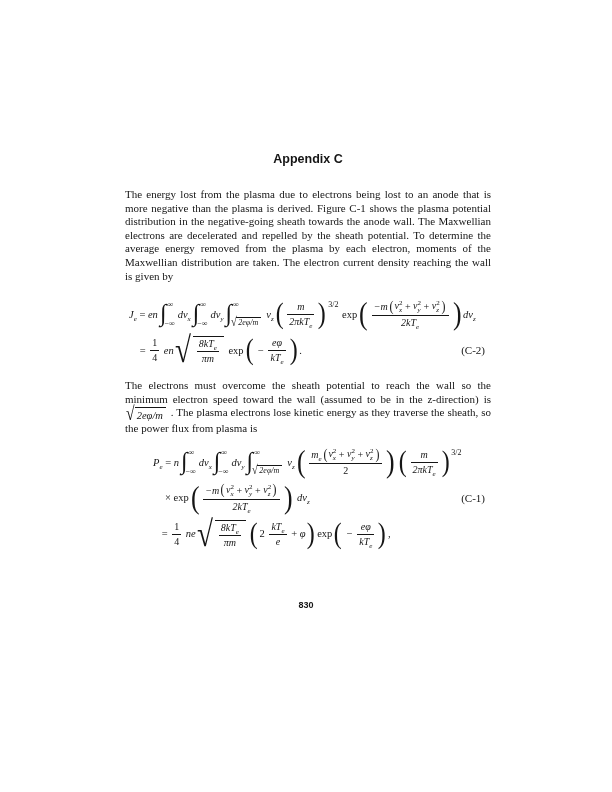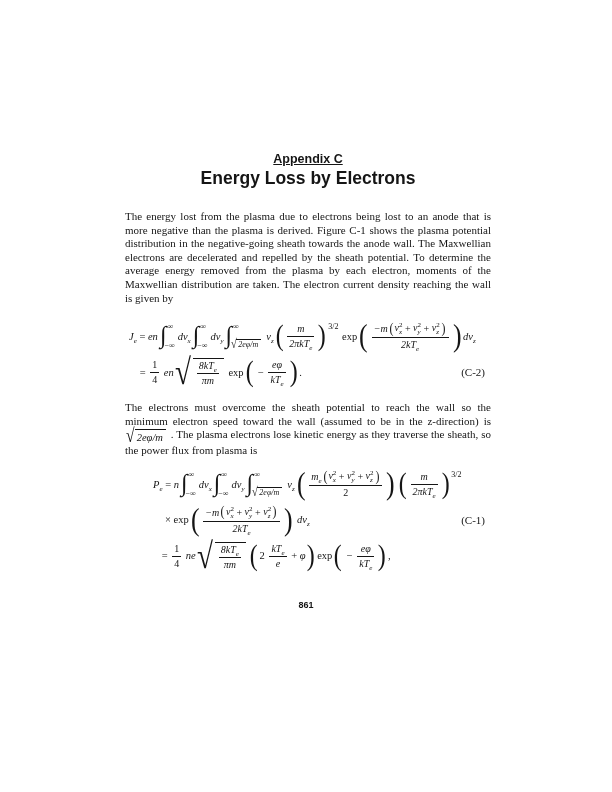--- a/index.html
+++ b/index.html
@@ -1,20 +1,20 @@
 <!DOCTYPE html>
 <html><head>
 <meta charset="utf-8">
 <style>
   html,body{margin:0;padding:0;background:#ffffff;width:612px;height:792px;overflow:hidden;}
   .page{position:relative;width:612px;height:792px;background:#fff;color:#151515;
         font-family:"Liberation Serif",serif;}
   .content{position:absolute;left:125px;top:152px;width:366px;}
   .kicker{font-family:"Liberation Sans",sans-serif;font-weight:bold;font-size:12.5px;
-          text-align:center;margin:0;line-height:15px;text-decoration:underline;}
+          text-align:center;margin:0;line-height:15px;}
   .doc-title{font-family:"Liberation Sans",sans-serif;font-weight:bold;font-size:17.5px;
           text-align:center;margin:1px 0 0 0;line-height:21px;}
   .para{font-size:11px;line-height:13.6px;text-align:justify;margin:0;}
   .para.first{margin-top:21px;}
   .para.second{margin-top:15px;}
   .page-number{position:absolute;left:0;top:600px;width:612px;text-align:center;
           font-family:"Liberation Sans",sans-serif;font-weight:bold;font-size:9px;}
 
   
   .math{display:inline-flex;align-items:center;white-space:pre;
@@ -54,21 +54,20 @@
   .mpc{display:inline-flex;align-items:center;padding:0 1px;}
   .mgsup{font-size:8px;line-height:8px;align-self:flex-start;margin:0 0 0 1px;font-style:normal;}
 </style>
 </head>
 <body>
 
 <div class="page">
   <div class="content">
 
     <p class="kicker">Appendix C</p>
-    <p class="doc-title">Energy Loss by Electrons</p>
 
     <p class="para first">The energy lost from the plasma due to electrons being lost to an anode that is more negative than the plasma is derived. Figure C-1 shows the plasma potential distribution in the negative-going sheath towards the anode wall. The Maxwellian electrons are decelerated and repelled by the sheath potential. To determine the average energy removed from the plasma by each electron, moments of the Maxwellian distribution are taken. The electron current density reaching the wall is given by</p>
 
     <div class="eq-block">
       <div class="eq-row">
         <span class="math ind-a"><span class="mit">J<span class="msub">e</span></span><span class="mrm"> = </span><span class="mit">en</span><span class="mint"><span class="mintglyph">∫</span><span class="mlims"><span class="mup"><span class="mrm">∞</span></span><span class="mlo"><span class="mrm">−∞</span></span></span></span><span class="mit">dv<span class="msub">x</span></span><span class="mint"><span class="mintglyph">∫</span><span class="mlims"><span class="mup"><span class="mrm">∞</span></span><span class="mlo"><span class="mrm">−∞</span></span></span></span><span class="mit">dv<span class="msub">y</span></span><span class="mint"><span class="mintglyph">∫</span><span class="mlims"><span class="mup"><span class="mrm">∞</span></span><span class="mlo"><span class="msqrt"><span class="mrad" style="font-size: 13px;">√</span><span class="mradc"><span class="mit">2eφ/m</span></span></span></span></span></span><span class="mit">v<span class="msub">z</span></span><span class="mparen"><span class="mpar" style="font-size: 29.12px;">(</span><span class="mpc"><span class="mfrac"><span class="mnum"><span class="mit">m</span></span><span class="mbar"></span><span class="mden"><span class="mit">2πkT<span class="msub">e</span></span></span></span></span><span class="mpar" style="font-size: 29.12px;">)</span><span class="mgsup">3/2</span></span><span class="mrm"> exp</span><span class="mparen"><span class="mpar" style="font-size: 31.36px;">(</span><span class="mpc"><span class="mfrac"><span class="mnum"><span class="mit">−m</span><span class="mparen"><span class="mpar" style="font-size: 14.56px;">(</span><span class="mpc"><span class="mit">v<span class="msscol"><span class="mss-sup">2</span><span class="mss-sub">x</span></span></span><span class="mrm"> + </span><span class="mit">v<span class="msscol"><span class="mss-sup">2</span><span class="mss-sub">y</span></span></span><span class="mrm"> + </span><span class="mit">v<span class="msscol"><span class="mss-sup">2</span><span class="mss-sub">z</span></span></span></span><span class="mpar" style="font-size: 14.56px;">)</span></span></span><span class="mbar"></span><span class="mden"><span class="mit">2kT<span class="msub">e</span></span></span></span></span><span class="mpar" style="font-size: 31.36px;">)</span></span><span class="mit">dv<span class="msub">z</span></span></span>
       </div>
       <div class="eq-row">
         <span class="math ind-b"><span class="mrm"> = </span><span class="mfrac"><span class="mnum"><span class="mrm">1</span></span><span class="mbar"></span><span class="mden"><span class="mrm">4</span></span></span><span class="mit"> en</span><span class="msqrt"><span class="mrad" style="font-size: 36.4px;">√</span><span class="mradc"><span class="mfrac"><span class="mnum"><span class="mit">8kT<span class="msub">e</span></span></span><span class="mbar"></span><span class="mden"><span class="mit">πm</span></span></span></span></span><span class="mrm"> exp</span><span class="mparen"><span class="mpar" style="font-size: 29.12px;">(</span><span class="mpc"><span class="mrm"> − </span><span class="mfrac"><span class="mnum"><span class="mit">eφ</span></span><span class="mbar"></span><span class="mden"><span class="mit">kT<span class="msub">e</span></span></span></span></span><span class="mpar" style="font-size: 29.12px;">)</span></span><span class="mrm">.</span></span>
         <span class="eq-label">(C-2)</span>
@@ -85,14 +84,14 @@
         <span class="math ind-d"><span class="mrm">× exp</span><span class="mparen"><span class="mpar" style="font-size: 31.36px;">(</span><span class="mpc"><span class="mfrac"><span class="mnum"><span class="mit">−m</span><span class="mparen"><span class="mpar" style="font-size: 14.56px;">(</span><span class="mpc"><span class="mit">v<span class="msscol"><span class="mss-sup">2</span><span class="mss-sub">x</span></span></span><span class="mrm"> + </span><span class="mit">v<span class="msscol"><span class="mss-sup">2</span><span class="mss-sub">y</span></span></span><span class="mrm"> + </span><span class="mit">v<span class="msscol"><span class="mss-sup">2</span><span class="mss-sub">z</span></span></span></span><span class="mpar" style="font-size: 14.56px;">)</span></span></span><span class="mbar"></span><span class="mden"><span class="mit">2kT<span class="msub">e</span></span></span></span></span><span class="mpar" style="font-size: 31.36px;">)</span></span><span class="mit"> dv<span class="msub">z</span></span></span>
         <span class="eq-label">(C-1)</span>
       </div>
       <div class="eq-row">
         <span class="math ind-e"><span class="mrm"> = </span><span class="mfrac"><span class="mnum"><span class="mrm">1</span></span><span class="mbar"></span><span class="mden"><span class="mrm">4</span></span></span><span class="mit"> ne</span><span class="msqrt"><span class="mrad" style="font-size: 36.4px;">√</span><span class="mradc"><span class="mfrac"><span class="mnum"><span class="mit">8kT<span class="msub">e</span></span></span><span class="mbar"></span><span class="mden"><span class="mit">πm</span></span></span></span></span><span class="mparen"><span class="mpar" style="font-size: 29.12px;">(</span><span class="mpc"><span class="mrm">2 </span><span class="mfrac"><span class="mnum"><span class="mit">kT<span class="msub">e</span></span></span><span class="mbar"></span><span class="mden"><span class="mit">e</span></span></span><span class="mrm"> + </span><span class="mit">φ</span></span><span class="mpar" style="font-size: 29.12px;">)</span></span><span class="mrm">exp</span><span class="mparen"><span class="mpar" style="font-size: 29.12px;">(</span><span class="mpc"><span class="mrm"> − </span><span class="mfrac"><span class="mnum"><span class="mit">eφ</span></span><span class="mbar"></span><span class="mden"><span class="mit">kT<span class="msub">e</span></span></span></span></span><span class="mpar" style="font-size: 29.12px;">)</span></span><span class="mrm">,</span></span>
       </div>
     </div>
 
   </div>
 
-  <div class="page-number">861</div>
+  <div class="page-number">830</div>
 </div>
 
 </body></html>

